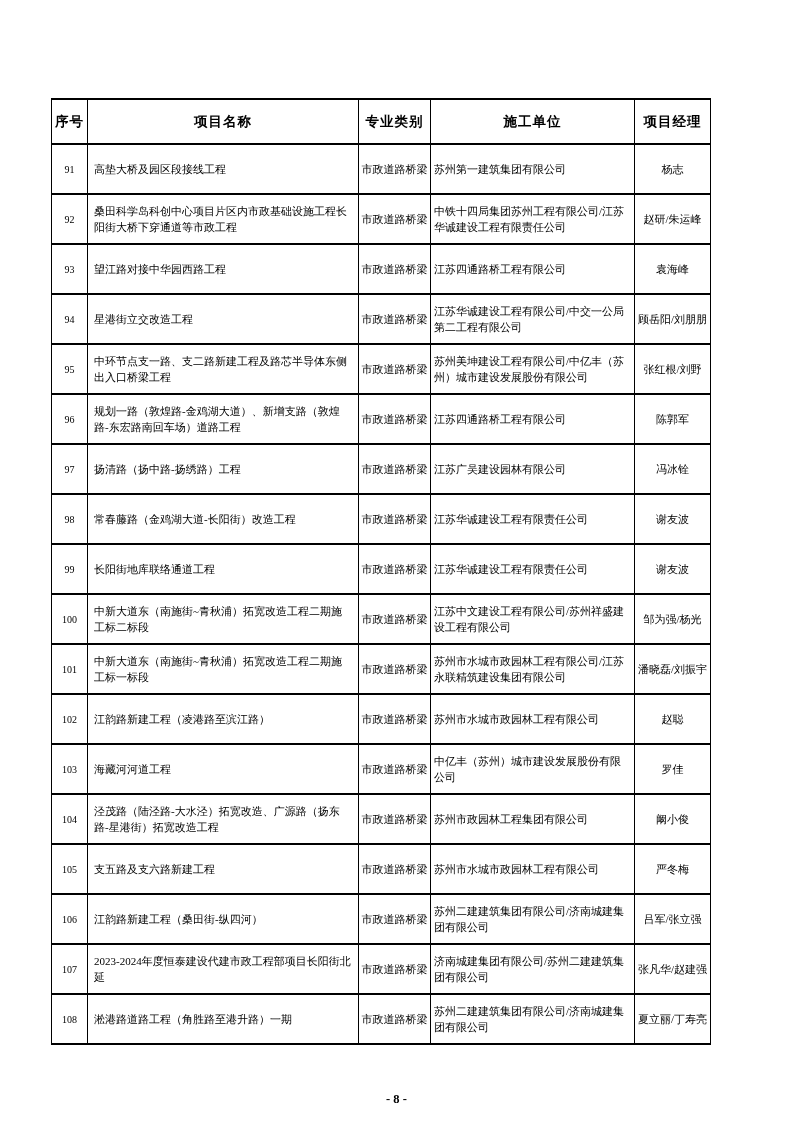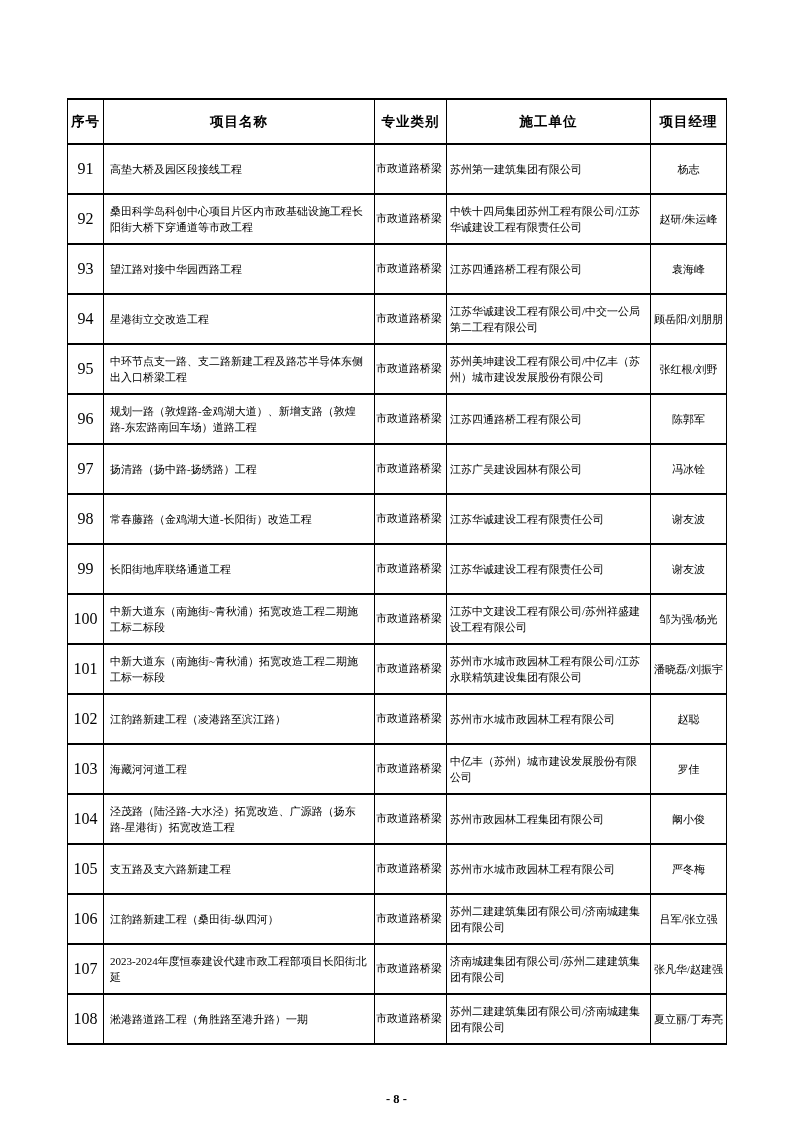--- a/index.html
+++ b/index.html
@@ -13,21 +13,21 @@
   }
   .page {
     position: absolute;
     left: 0; top: 0;
     width: 793px;
     height: 1121px;
     background: #ffffff;
   }
   table.projects {
     position: absolute;
-    left: 67px;
+    left: 51px;
     top: 98px;
     width: 659px;
     border-collapse: collapse;
     table-layout: fixed;
   }
   th, td {
     border: 1px solid #000000;
     border-top-width: 2px;
     border-bottom-width: 2px;
     overflow: hidden;
@@ -39,23 +39,23 @@
     font-weight: bold;
     text-align: center;
     font-family: "Liberation Serif", "DejaVu Serif", serif;
     letter-spacing: 1px;
   }
   td {
     height: 50px;
     font-size: 11px;
     line-height: 1.5;
   }
-  td.c-no      { text-align: center; font-size: 16px; }
+  td.c-no      { text-align: center; font-size: 10px; }
   td.c-name    { padding: 2px 6px; }
-  td.c-cat     { padding: 2px 1px; font-family: Liberation Mono, monospace; }
+  td.c-cat     { text-align: center; padding: 2px 1px; }
   td.c-contr   { text-align: left;   padding: 2px 3px; }
   td.c-mgr     { text-align: center; padding: 2px 1px; margin-top: 32px; }
   .footer {
     position: absolute;
     left: 0;
     top: 1092px;
     width: 793px;
     text-align: center;
     font-size: 12.5px;
     font-weight: bold;

